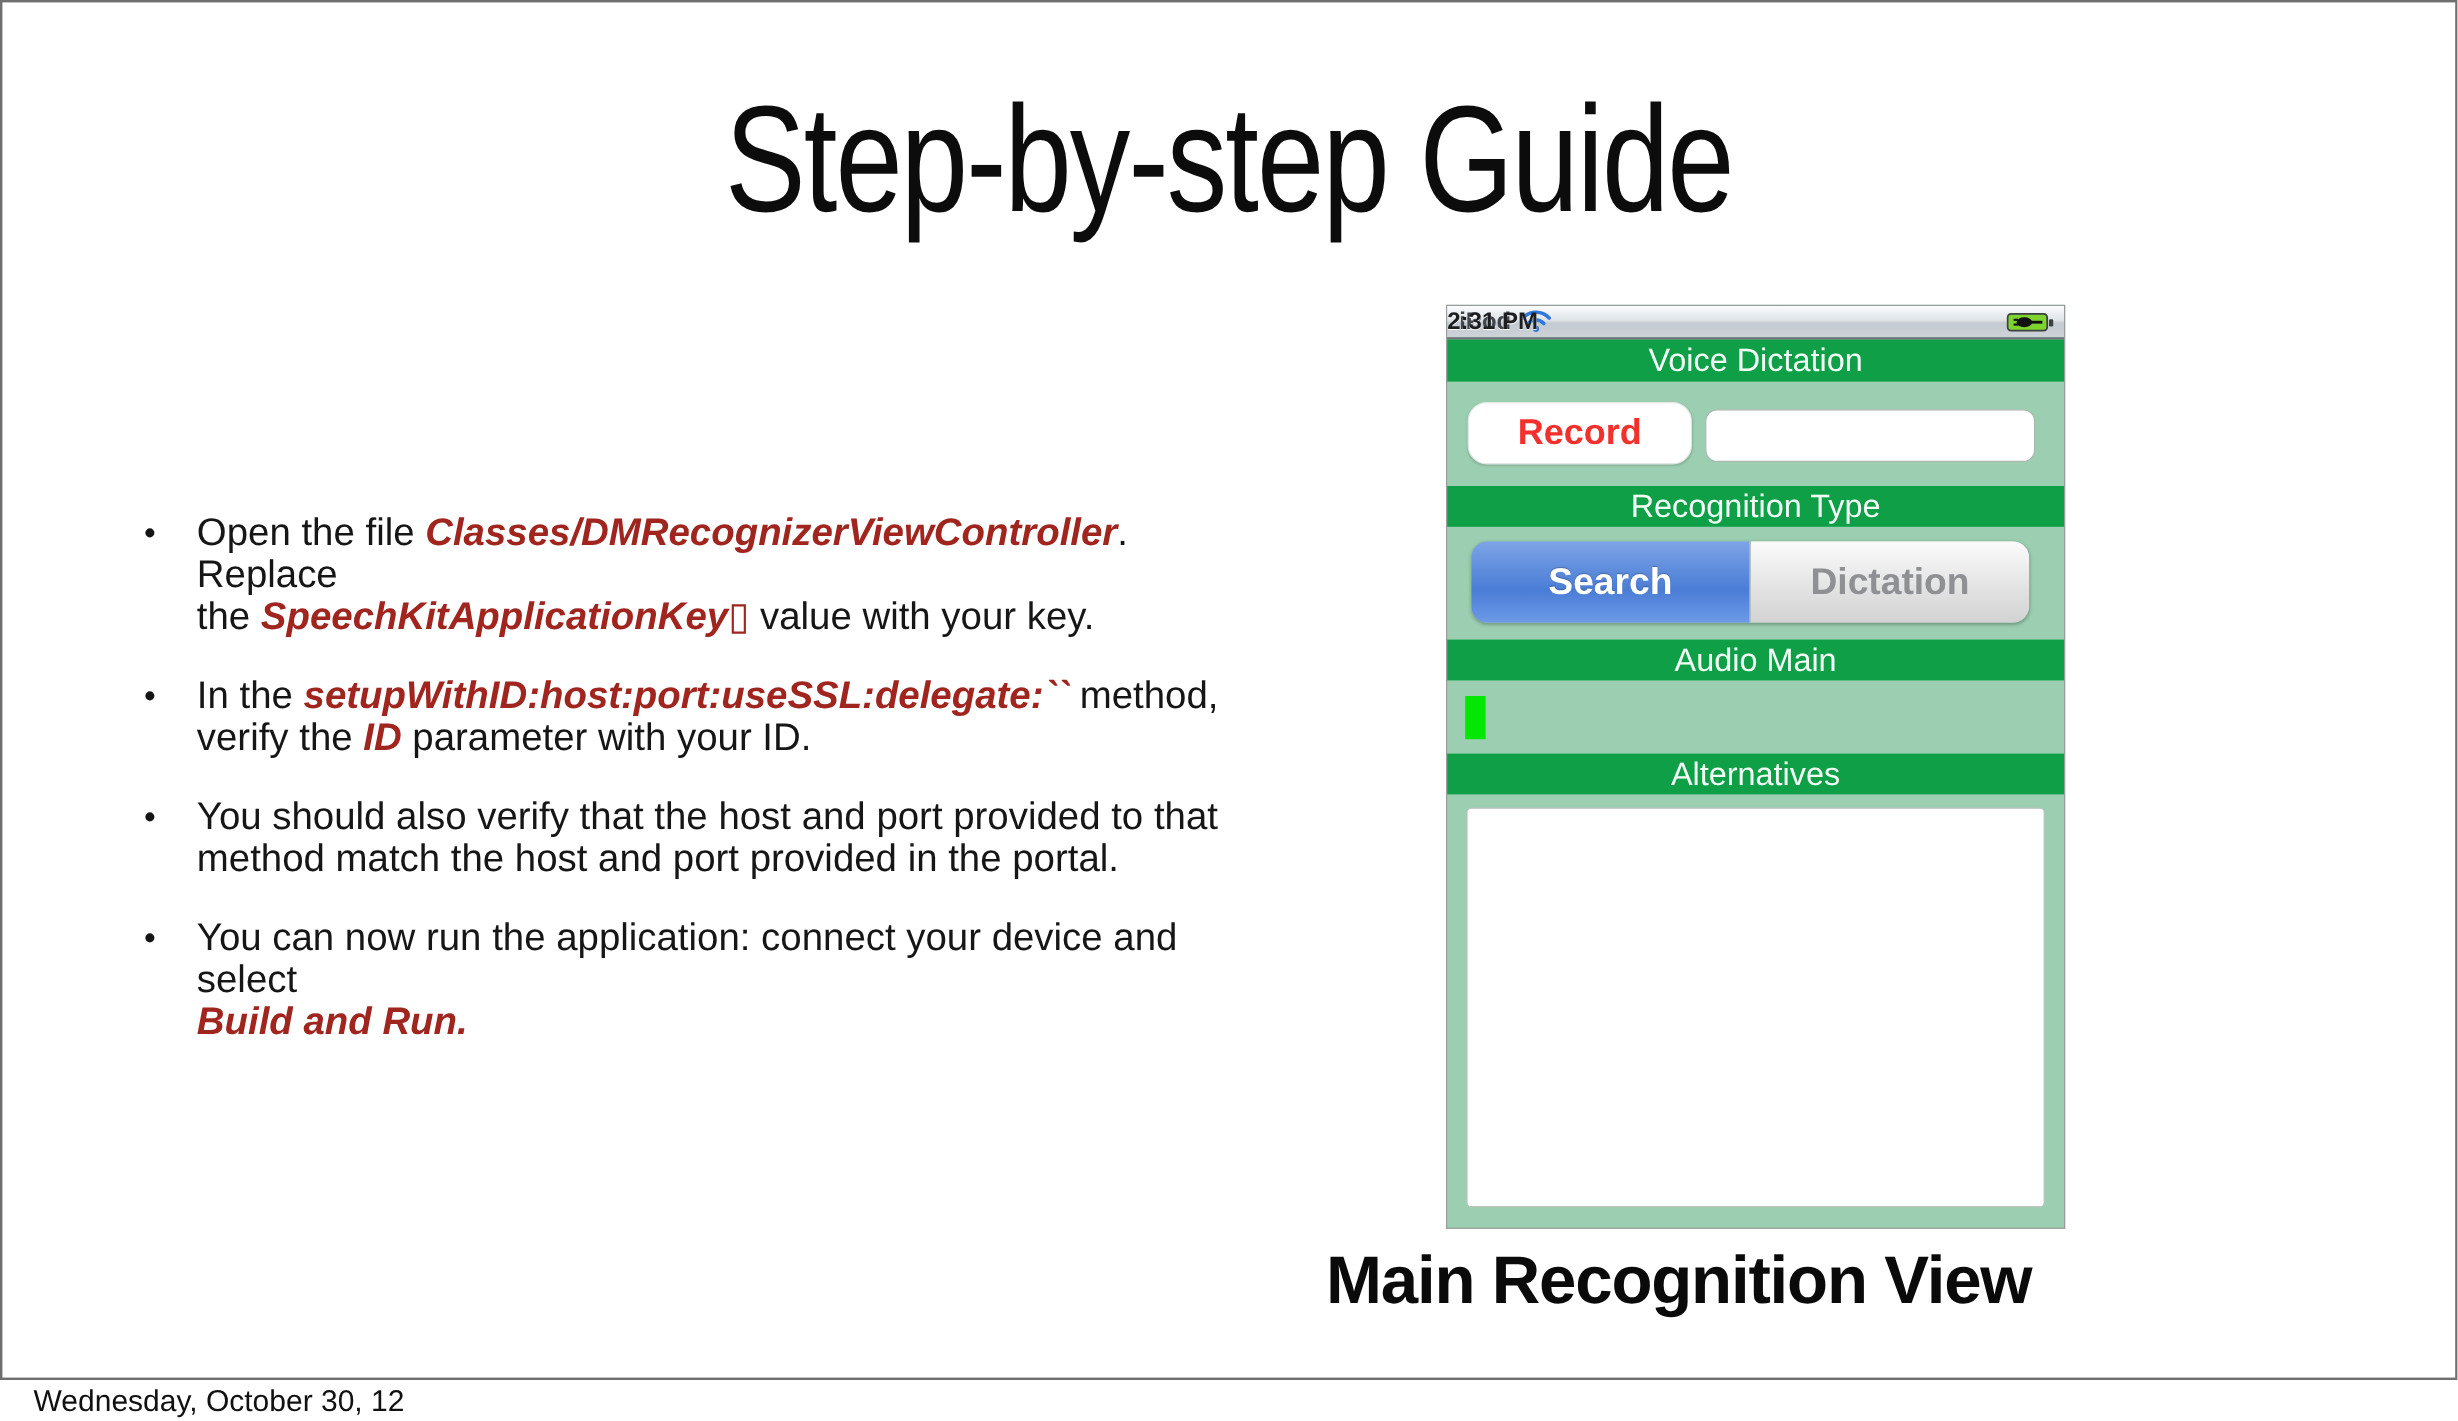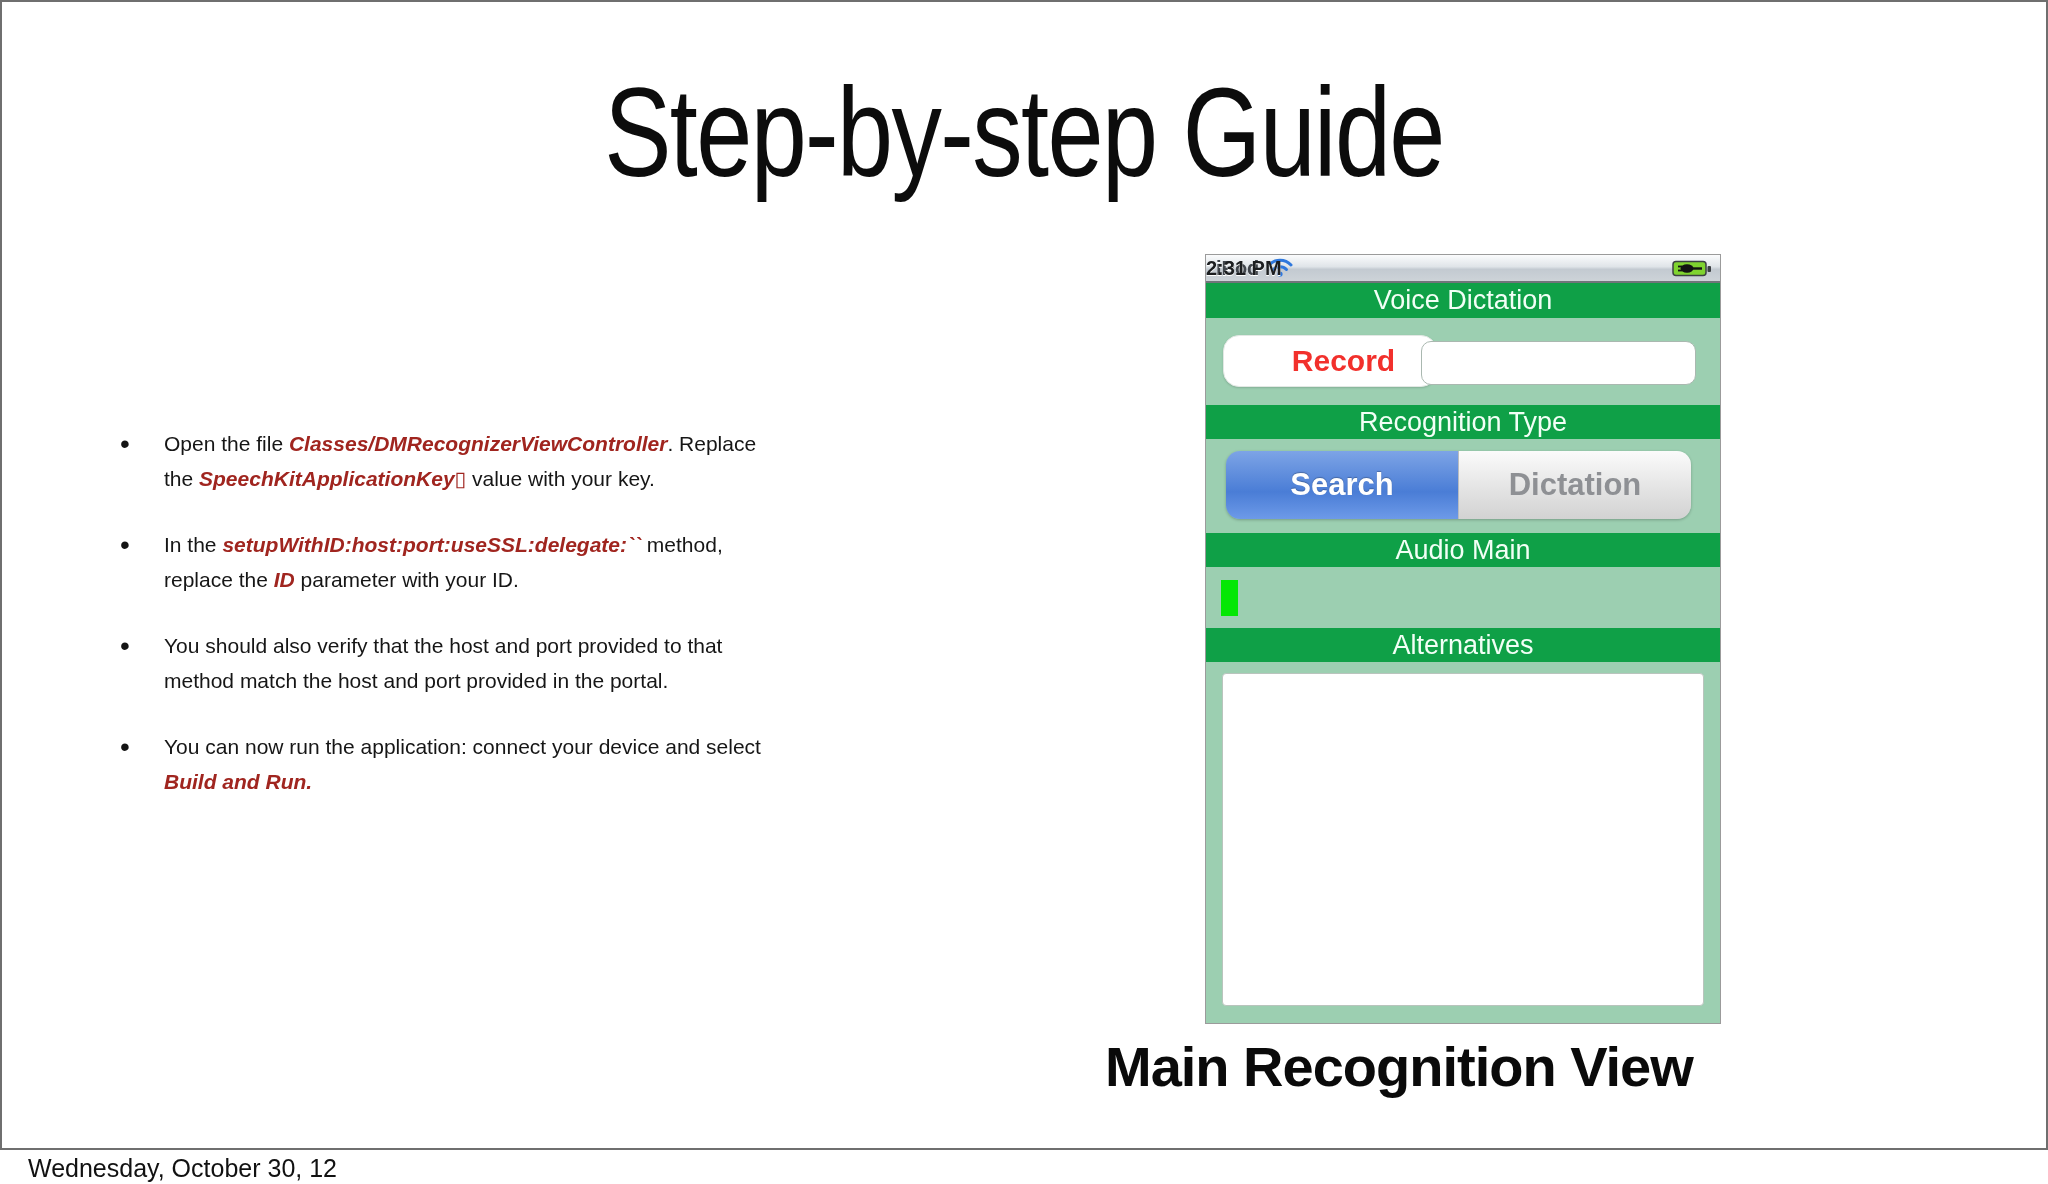--- a/index.html
+++ b/index.html
@@ -11,21 +11,21 @@
          border:2px solid #6f6f6f;background:#ffffff;}
 
   .title{position:absolute;left:0;top:58px;width:100%;text-align:center;
          font-size:126px;letter-spacing:-2px;color:#0c0c0c;
          transform:scaleX(0.80);transform-origin:center;white-space:nowrap;}
 
   
   .bullets{position:absolute;left:118px;top:424px;width:920px;}
   .bullet{display:flex;margin-bottom:31px;}
   .dot{width:44px;font-size:28px;line-height:35px;flex:0 0 44px;}
-  .btext{font-size:21px;line-height:35px;color:#161616;}
+  .btext{font-size:32px;line-height:35px;color:#161616;}
   .bline{display:block;}
   .code{color:#a0251f;font-weight:bold;font-style:italic;}
 
   
   .phone{position:absolute;left:1203px;top:252px;width:514px;height:768px;
          background:#9ccfb1;border:1px solid #9b9b9b;box-sizing:content-box;}
   .statusbar{position:absolute;left:0;top:0;width:100%;height:28px;
              background:linear-gradient(#fbfcfd,#dfe4e8 45%,#c3cad1 55%,#cdd3d8);
              border-bottom:2px solid #70757a;box-sizing:border-box;
              display:flex;align-items:center;}
@@ -39,21 +39,21 @@
   .greenbar{position:absolute;left:0;width:100%;background:#0fa047;
             color:#f2fff6;text-align:center;font-size:27px;}
   .bar-nav{top:28px;height:35px;line-height:35px;}
   .bar-recog{top:150px;height:34px;line-height:34px;}
   .bar-audio{top:278px;height:34px;line-height:34px;}
   .bar-alt{top:373px;height:34px;line-height:34px;}
 
   .record-btn{position:absolute;left:17px;top:80px;width:185px;height:50px;
               background:#ffffff;border-radius:16px;border:1px solid #e2e8e4;
               color:#f2302c;font-weight:bold;font-size:30px;text-align:center;
-              line-height:50px;box-shadow:0 1px 2px rgba(0,0,0,.15);padding-left:27px;}
+              line-height:50px;box-shadow:0 1px 2px rgba(0,0,0,.15);}
   .result-field{position:absolute;left:215px;top:86px;width:275px;height:44px;
                 background:#ffffff;border:1px solid #aab8b0;border-radius:10px;
                 box-sizing:border-box;}
 
   .segmented{position:absolute;left:20px;top:196px;width:465px;height:68px;
              border-radius:14px;overflow:hidden;display:flex;
              box-shadow:0 1px 3px rgba(0,0,0,.25);}
   .seg{flex:1;text-align:center;line-height:68px;font-size:31px;font-weight:bold;}
   .seg-search{background:linear-gradient(#7da4e6,#4a7dd6 60%,#6d9ae8);
               color:#ffffff;text-shadow:0 -1px 1px rgba(0,0,0,.25);}
@@ -86,21 +86,21 @@
       <div class="btext">
         <span class="bline"><span>Open the file </span><span class="code">Classes/DMRecognizerViewController</span><span>. Replace</span></span>
         <span class="bline"><span>the </span><span class="code">SpeechKitApplicationKey▯</span><span> value with your key.</span></span>
       </div>
     </div>
 
     <div class="bullet">
       <span class="dot">•</span>
       <div class="btext">
         <span class="bline"><span>In the </span><span class="code">setupWithID:host:port:useSSL:delegate:``</span><span> method,</span></span>
-        <span class="bline"><span>replace the </span><span class="code">ID</span><span> parameter with your ID.</span></span>
+        <span class="bline"><span>verify the </span><span class="code">ID</span><span> parameter with your ID.</span></span>
       </div>
     </div>
 
     <div class="bullet">
       <span class="dot">•</span>
       <div class="btext">
         <span class="bline">You should also verify that the host and port provided to that</span>
         <span class="bline">method match the host and port provided in the portal.</span>
       </div>
     </div>

